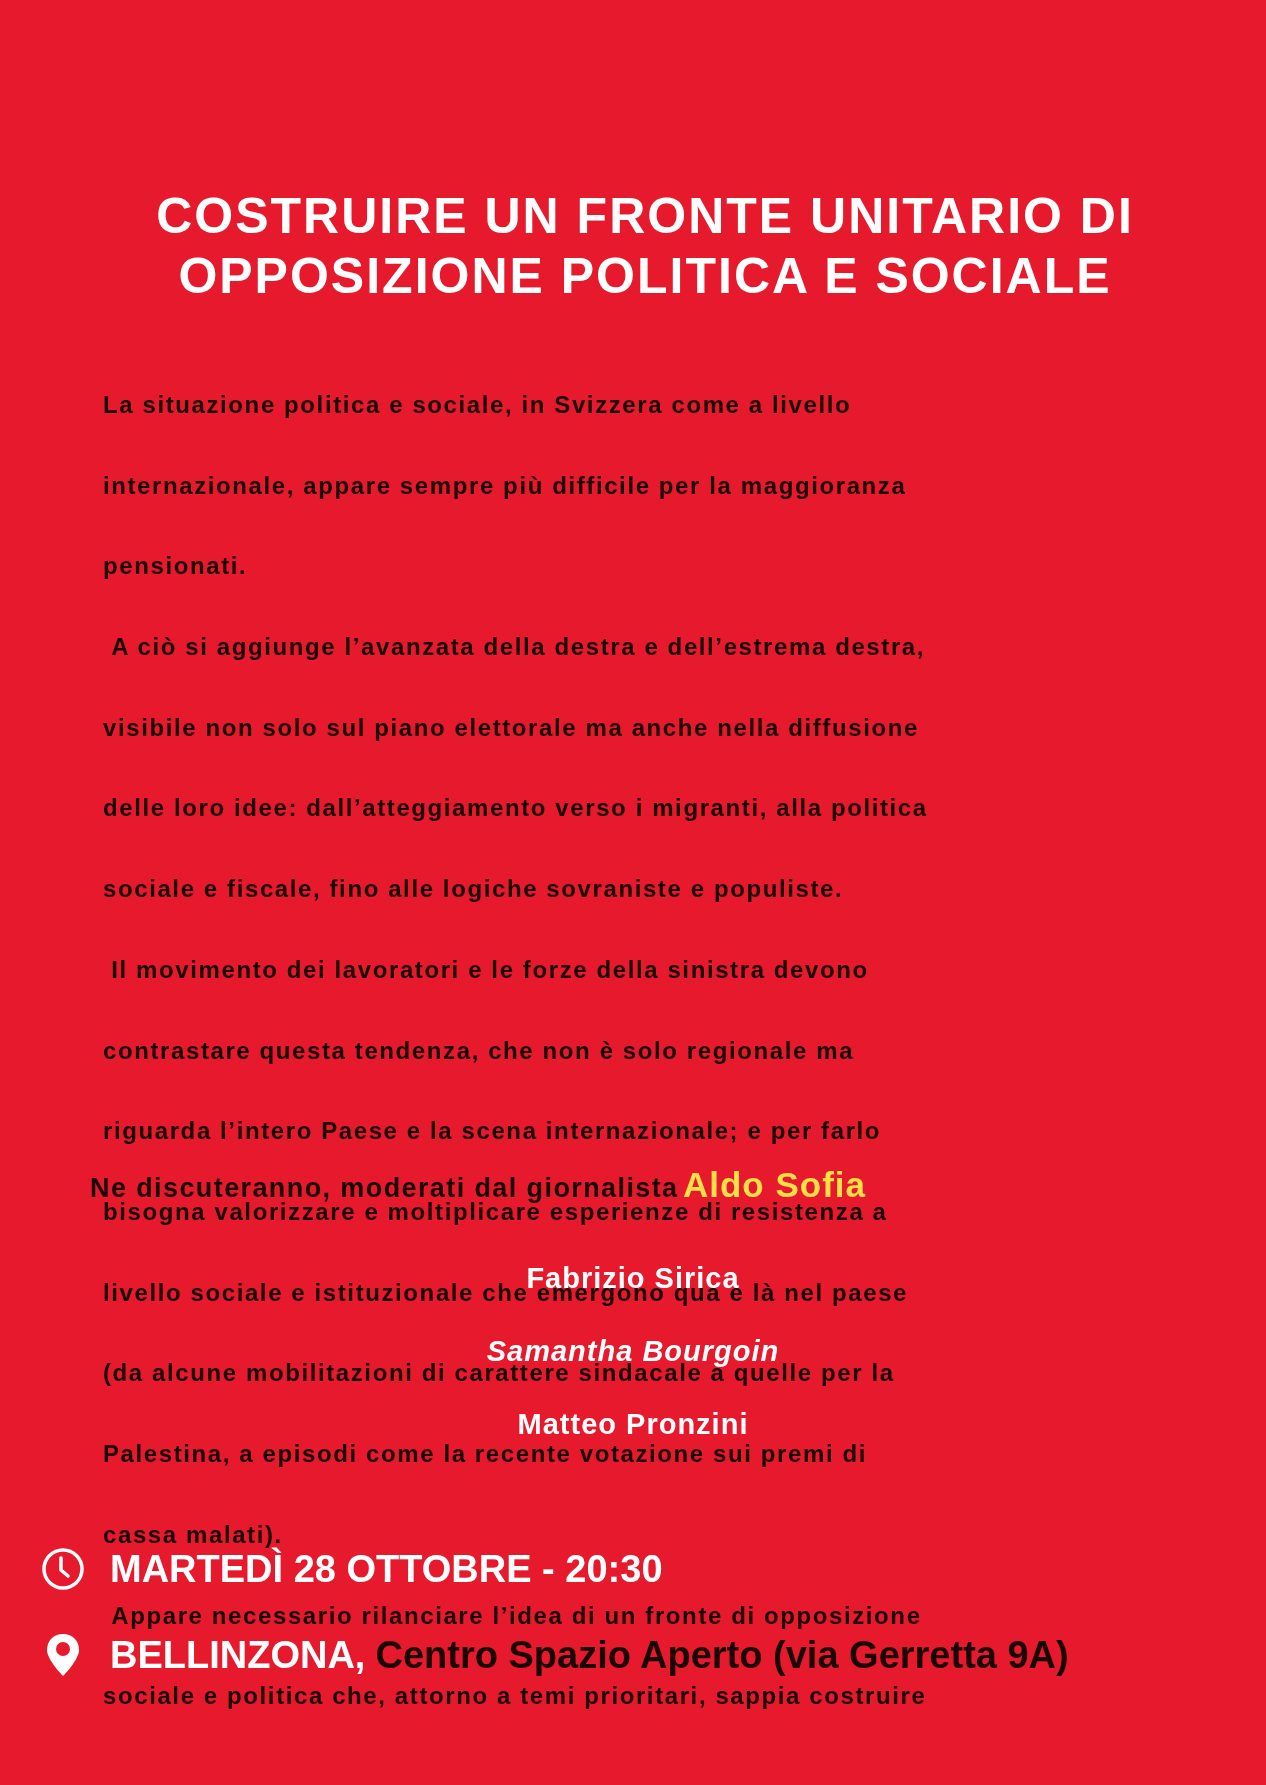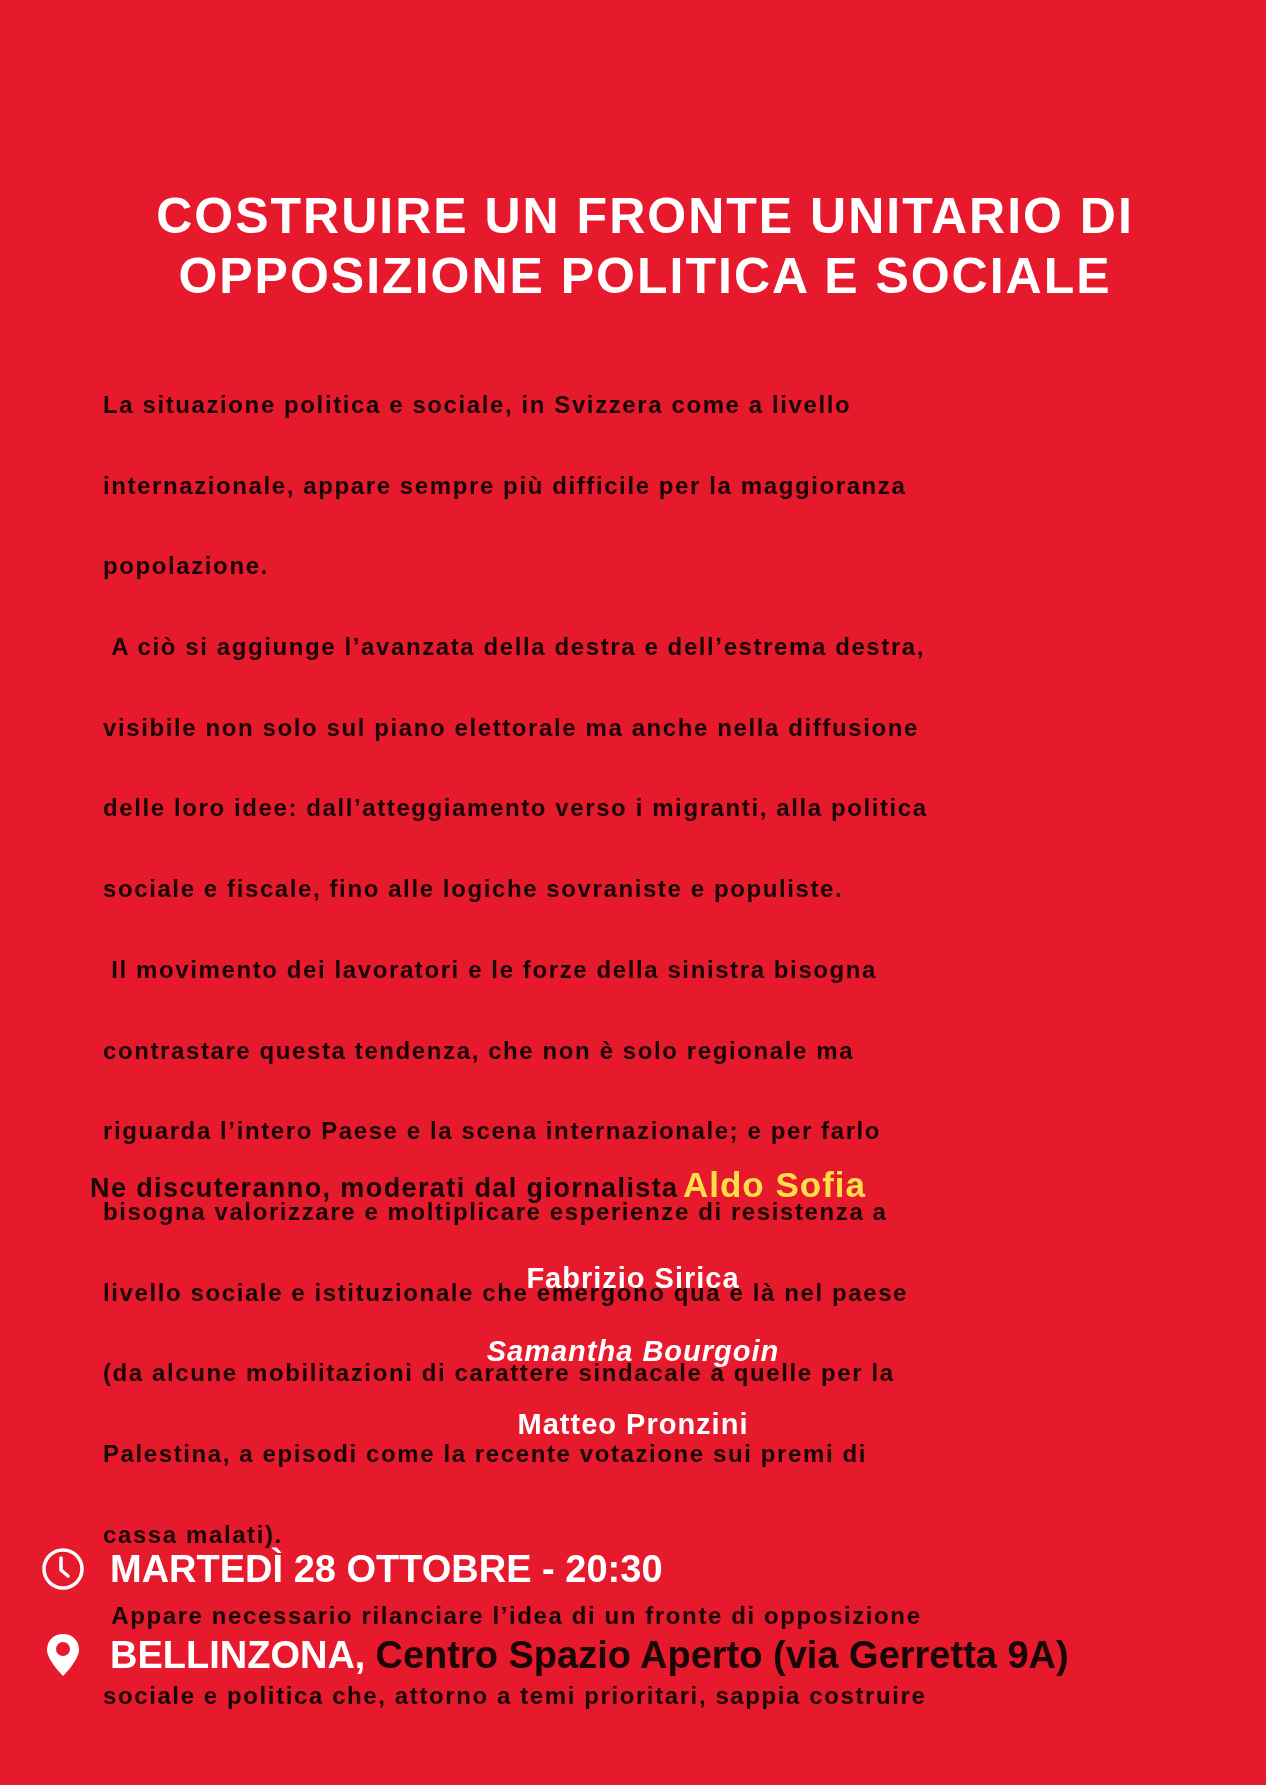--- a/index.html
+++ b/index.html
@@ -42,26 +42,26 @@
 <body>
 
 <div class="title">
   <div>COSTRUIRE UN FRONTE UNITARIO DI</div>
   <div>OPPOSIZIONE POLITICA E SOCIALE</div>
 </div>
 
 <div class="body-text">
   <p>La situazione politica e sociale, in Svizzera come a livello</p>
   <p>internazionale, appare sempre più difficile per la maggioranza</p>
-  <p>popolazione.</p>
+  <p>pensionati.</p>
   <p> A ciò si aggiunge l’avanzata della destra e dell’estrema destra,</p>
   <p>visibile non solo sul piano elettorale ma anche nella diffusione</p>
   <p>delle loro idee: dall’atteggiamento verso i migranti, alla politica</p>
   <p>sociale e fiscale, fino alle logiche sovraniste e populiste.</p>
-  <p> Il movimento dei lavoratori e le forze della sinistra bisogna</p>
+  <p> Il movimento dei lavoratori e le forze della sinistra devono</p>
   <p>contrastare questa tendenza, che non è solo regionale ma</p>
   <p>riguarda l’intero Paese e la scena internazionale; e per farlo</p>
   <p>bisogna valorizzare e moltiplicare esperienze di resistenza a</p>
   <p>livello sociale e istituzionale che emergono qua e là nel paese</p>
   <p>(da alcune mobilitazioni di carattere sindacale a quelle per la</p>
   <p>Palestina, a episodi come la recente votazione sui premi di</p>
   <p>cassa malati).</p>
   <p> Appare necessario rilanciare l’idea di un fronte di opposizione</p>
   <p>sociale e politica che, attorno a temi prioritari, sappia costruire</p>
   

